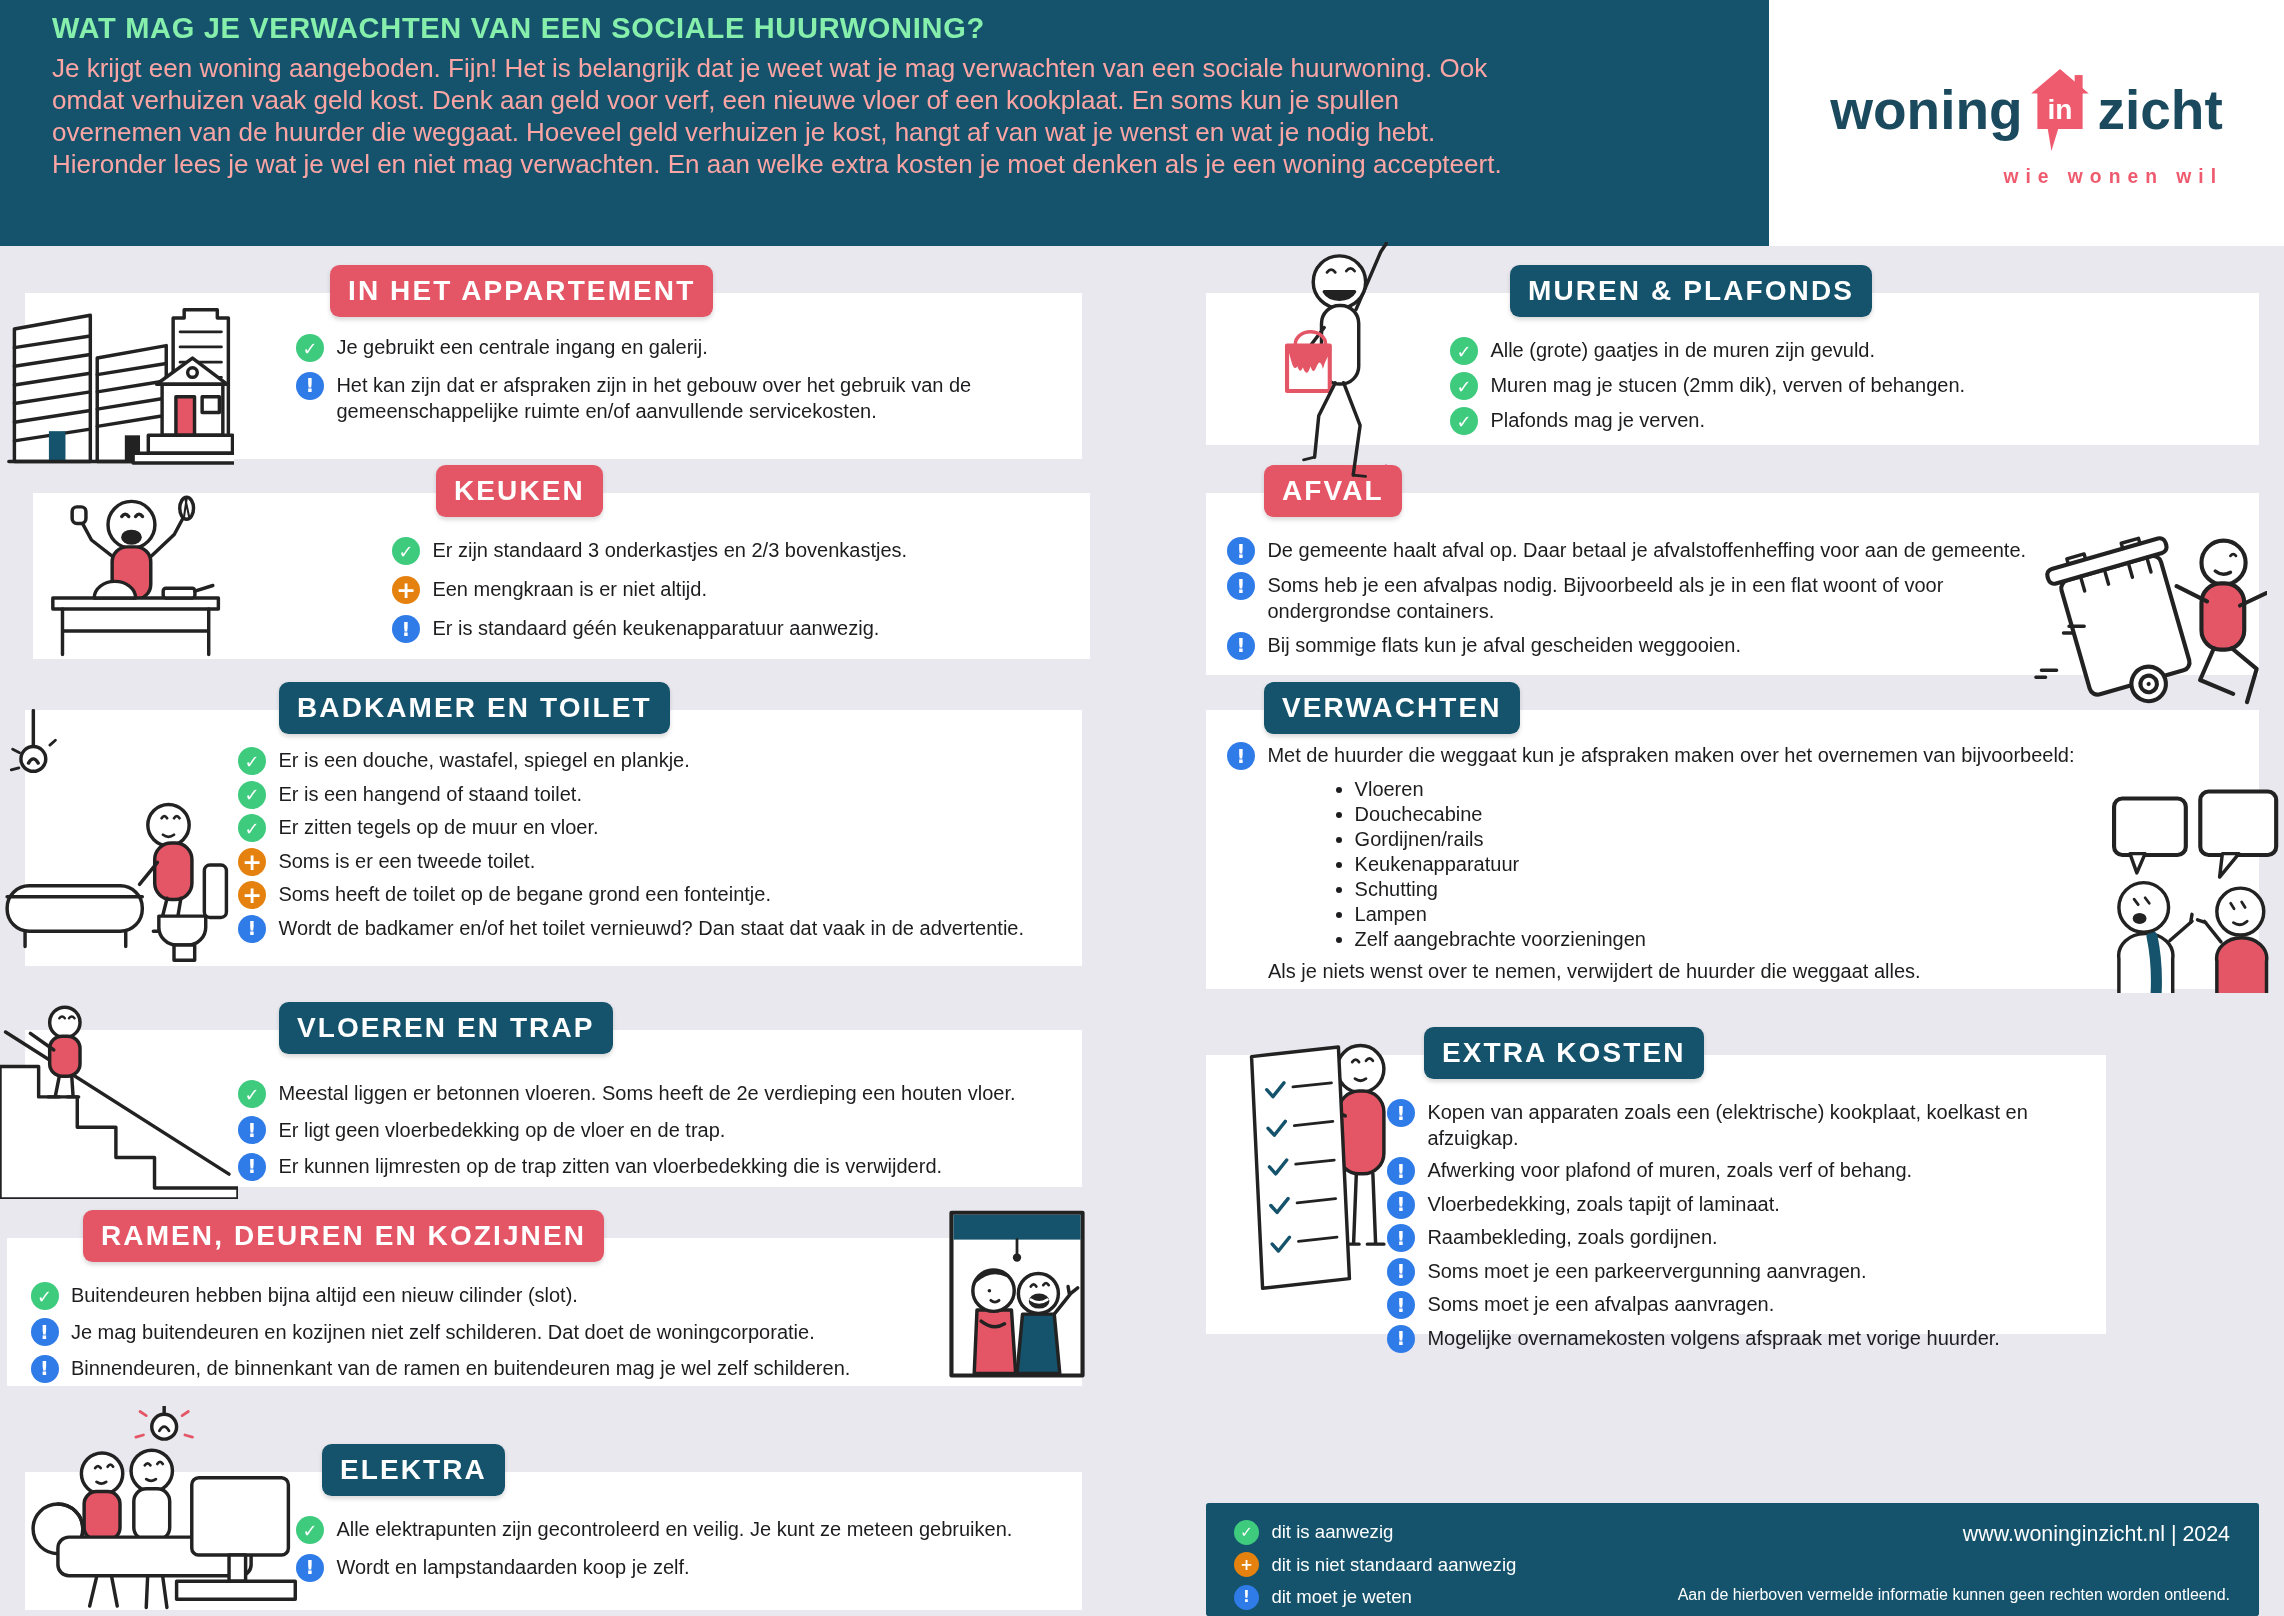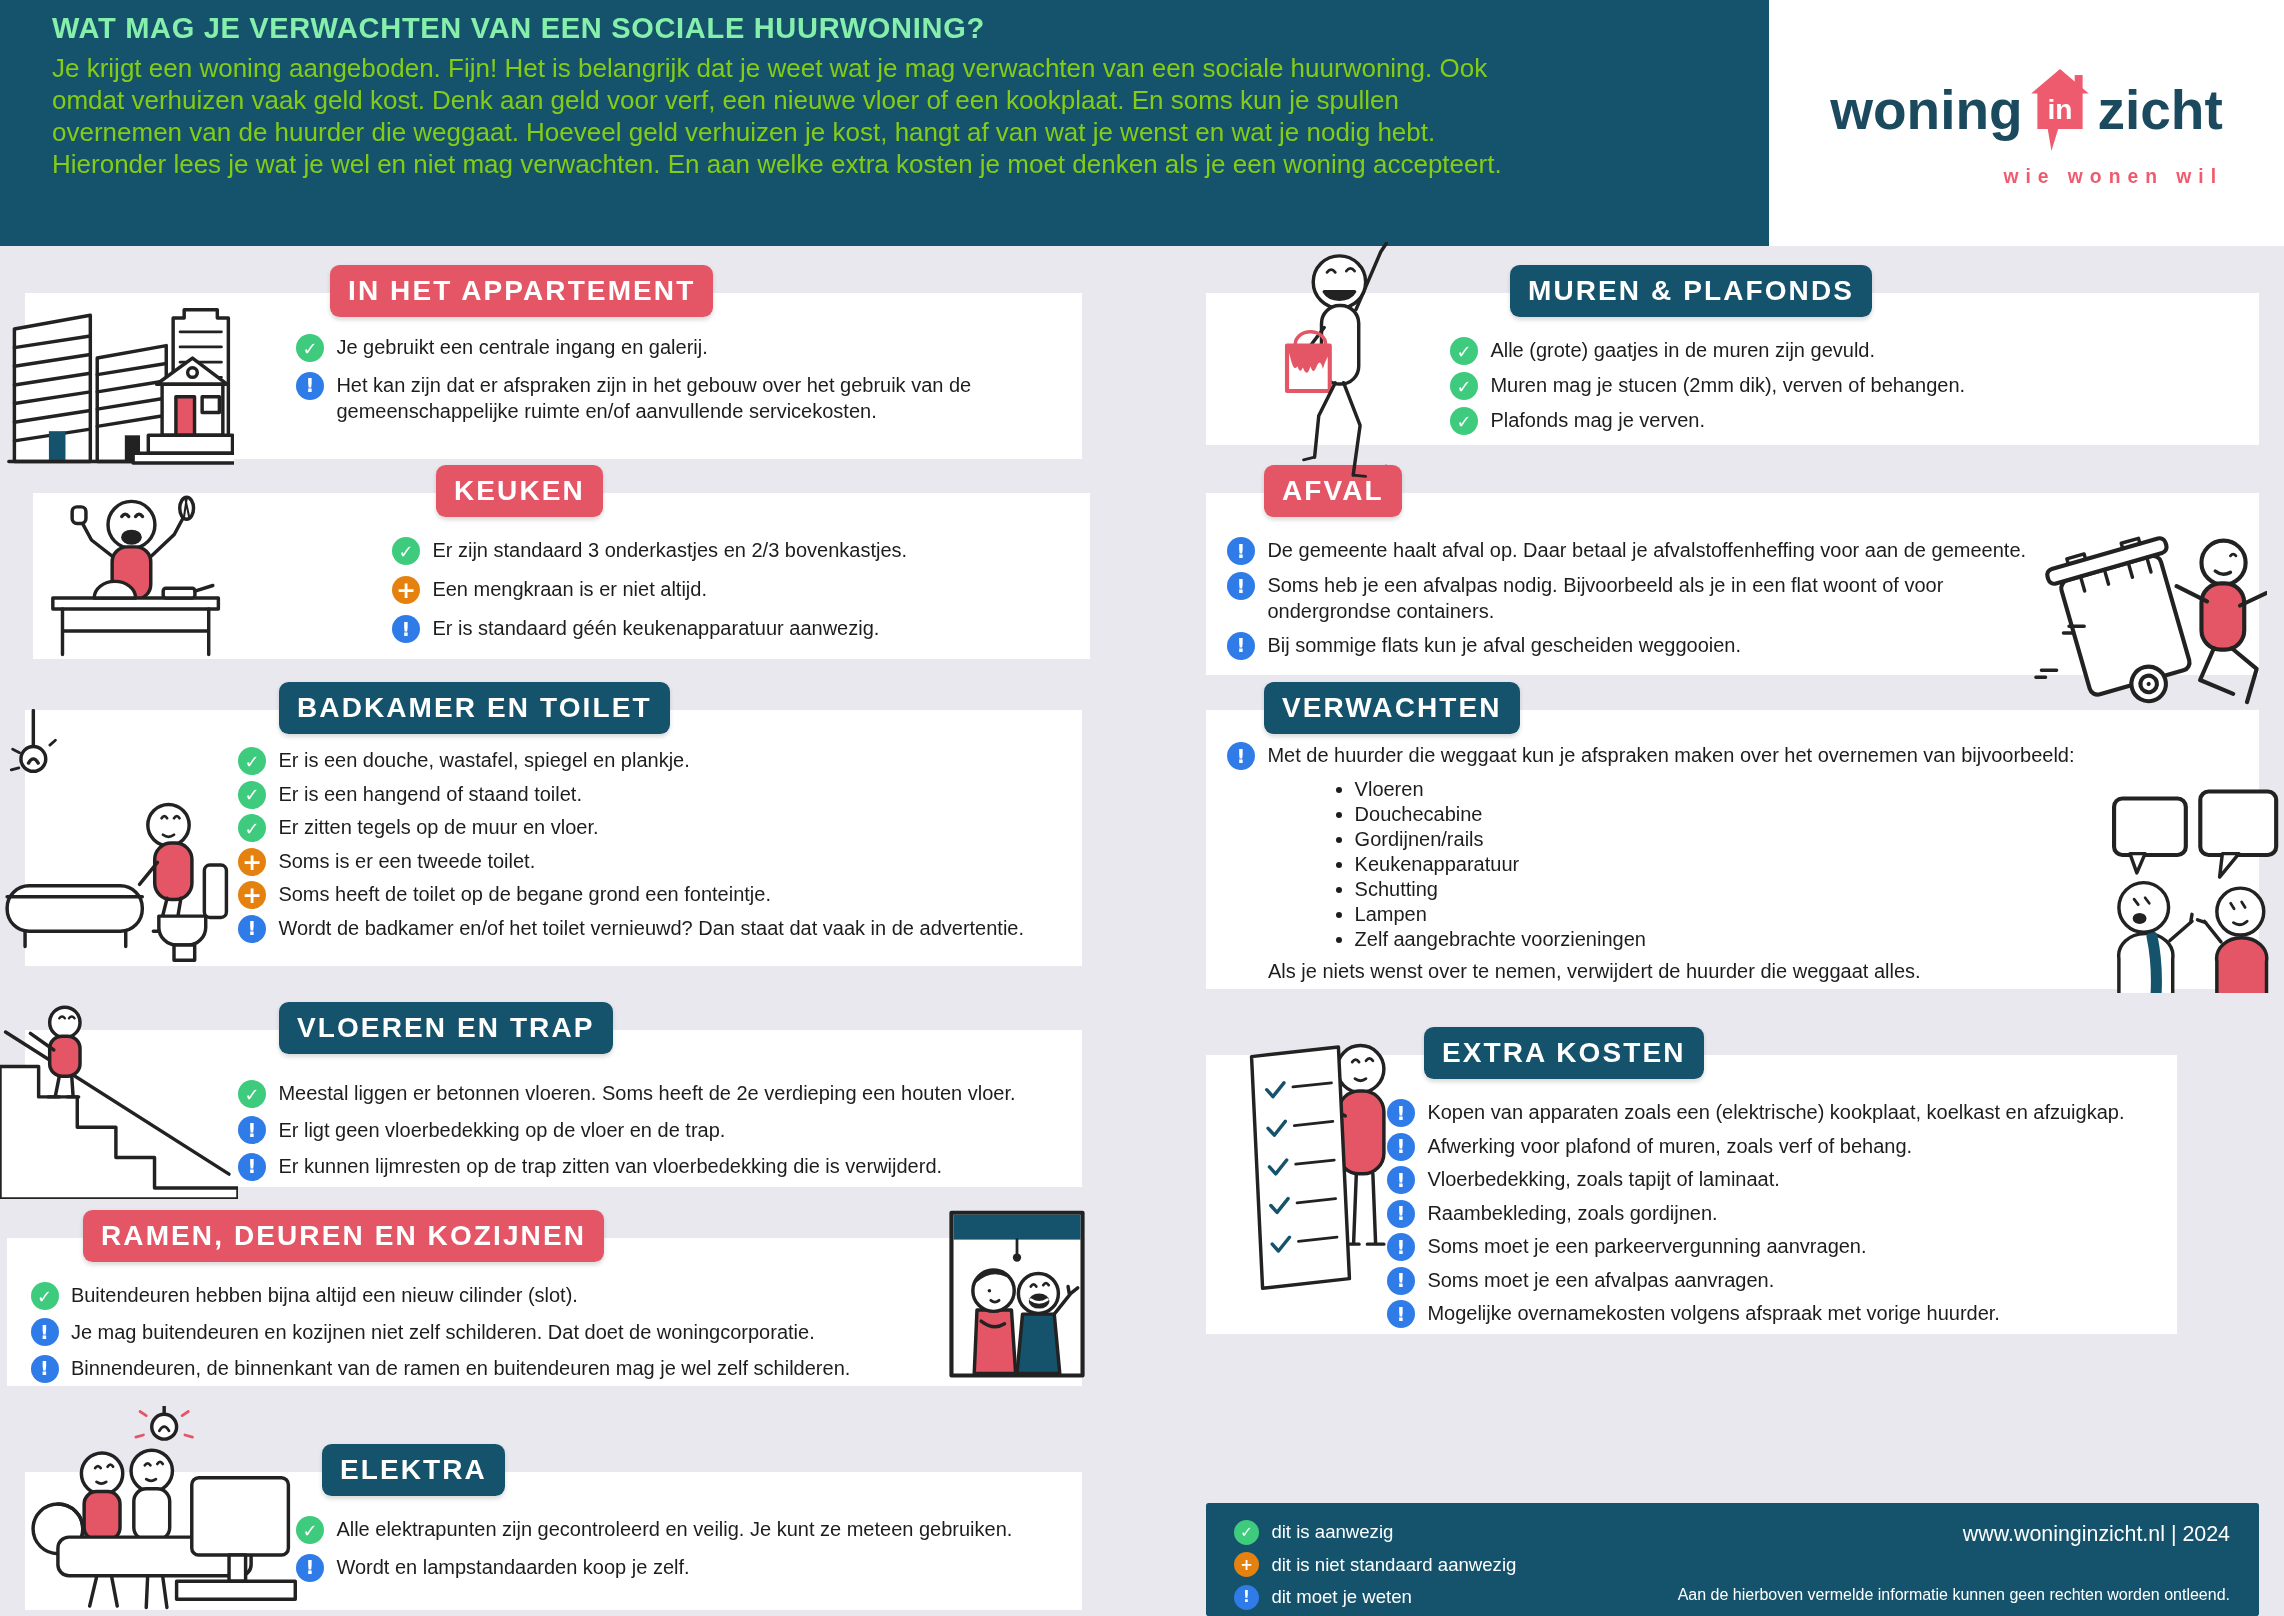--- a/index.html
+++ b/index.html
@@ -3,21 +3,21 @@
 <meta charset="utf-8">
 <style>
   html,body{margin:0;padding:0;background:#e9e8ee;}
   .page{position:relative;width:2284px;height:1616px;background:#e9e8ee;
         font-family:"Liberation Sans",sans-serif;overflow:hidden;color:#1d1d1f;}
 
   
   .header-band{position:absolute;left:0;top:0;width:1769px;height:246px;background:#14536b;}
   .header-title{position:absolute;left:52px;top:12.4px;margin:0;color:#86efac;
                 font-size:29px;font-weight:700;letter-spacing:0.7px;}
-  .header-intro{position:absolute;left:52px;top:52px;width:1699px;margin:0;color:#84cc16;
+  .header-intro{position:absolute;left:52px;top:52px;width:1699px;margin:0;color:#fca5a5;
                 font-size:26px;line-height:32px;white-space:pre-line;font-weight:400;}
   .logo-panel{position:absolute;left:1769px;top:0;width:515px;height:246px;background:#fff;}
   .logo-row{display:flex;align-items:center;justify-content:center;margin-top:58px;}
   .logo-word{font-size:55px;font-weight:700;color:#1b4a5e;letter-spacing:0;}
   .logo-house{width:72px;height:104px;margin:0 1.4px;transform:translateY(9.7px);}
   .logo-tagline{text-align:right;padding-right:61px;margin-top:4.1px;color:#ef5b6e;
                 font-size:19.3px;letter-spacing:7px;font-weight:700;}
 
   
   .card{position:absolute;background:#fff;}
@@ -255,21 +255,21 @@
             <li>Douchecabine</li>
             <li>Gordijnen/rails</li>
             <li>Keukenapparatuur</li>
             <li>Schutting</li>
             <li>Lampen</li>
             <li>Zelf aangebrachte voorzieningen</li>
           </ul>
           <p class="footer-text">Als je niets wenst over te nemen, verwijdert de huurder die weggaat alles.</p>
         </div>
       </div>
-      <div class="card" style="left: 1206px; top: 1055px; width: 971px; height: 279px;">
+      <div class="card" style="left: 1206px; top: 1055px; width: 900px; height: 279px;">
         <div class="badge teal" style="left: 218px;">
           <span>EXTRA KOSTEN</span>
         </div>
         <div class="items" style="left: 181px; top: 44px; --gap: 5.5px;">
           <div class="item">
             <span class="icon icon-info">!</span>
             <p class="item-text">Kopen van apparaten zoals een (elektrische) kookplaat, koelkast en afzuigkap.</p>
           </div>
           <div class="item">
             <span class="icon icon-info">!</span>

